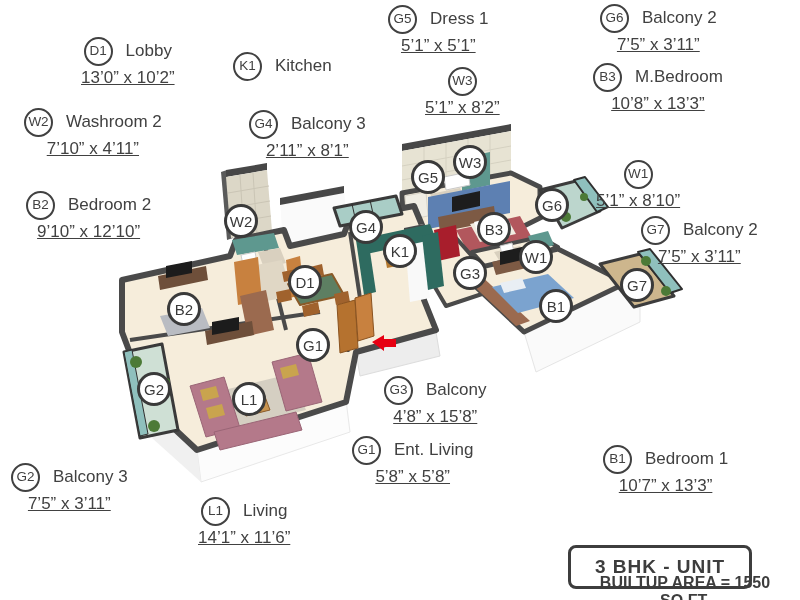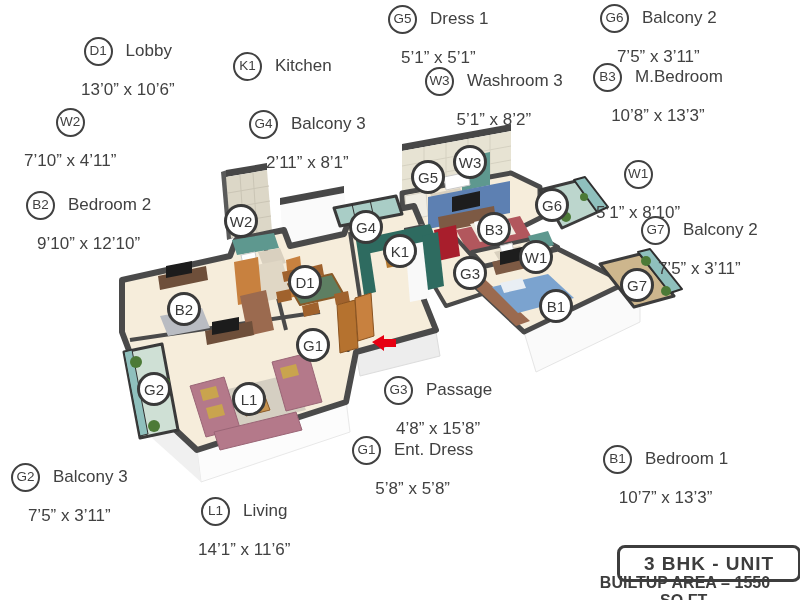--- a/index.html
+++ b/index.html
@@ -9,22 +9,22 @@
   #planBadges,#labels{position:absolute;left:0;top:0;width:800px;height:600px;pointer-events:none;}
   .badge-lg{position:absolute;width:34px;height:34px;border-radius:50%;background:#ffffff;
             border:3px solid #3a3a3a;color:#3a3a3a;font-size:15px;font-weight:400;
             display:flex;align-items:center;justify-content:center;box-sizing:border-box;}
   .room-label{position:absolute;color:#414141;font-size:17px;line-height:1.2;
               display:flex;flex-direction:column;align-items:center;}
   .rl-row{display:flex;align-items:center;gap:13px;white-space:nowrap;}
   .badge-sm{width:29px;height:29px;border-radius:50%;border:2px solid #414141;background:#fff;
             display:flex;align-items:center;justify-content:center;font-size:13.5px;
             box-sizing:border-box;flex:0 0 auto;}
-  .rl-dims{white-space:nowrap;margin-top:14px;}
-  .unit-box{position:absolute;left:617px;top:545px;width:184px;height:37px;
+  .rl-dims{white-space:nowrap;margin-top:2px;text-decoration:underline;}
+  .unit-box{position:absolute;left:568px;top:545px;width:184px;height:44px;
             border:3px solid #3d3d3d;border-radius:8px;box-sizing:border-box;
             display:flex;align-items:center;justify-content:center;
             font-size:19px;font-weight:bold;color:#3d3d3d;letter-spacing:1px;background:#fff;}
   .builtup{position:absolute;left:576px;top:574px;width:218px;text-align:center;
            font-size:16px;font-weight:bold;color:#3d3d3d;}
 </style>
 </head>
 <body>
 
 <div class="stage">
@@ -148,21 +148,21 @@
       <div class="badge-lg" style="left: 296px; top: 328px;">G1</div>
       <div class="badge-lg" style="left: 232px; top: 382px;">L1</div>
       <div class="badge-lg" style="left: 539px; top: 289px;">B1</div>
     </div>
   <div id="labels">
       <div class="room-label" style="left: 81px; top: 37px;">
         <div class="rl-row">
           <span class="badge-sm">D1</span>
           <span>Lobby</span>
         </div>
-        <div class="rl-dims">13’0” x 10’6”</div>
+        <div class="rl-dims">13’0” x 10’2”</div>
       </div>
       <div class="room-label" style="left: 233px; top: 52px;">
         <div class="rl-row">
           <span class="badge-sm">K1</span>
           <span>Kitchen</span>
         </div>
       </div>
       <div class="room-label" style="left: 388px; top: 5px;">
         <div class="rl-row">
           <span class="badge-sm">G5</span>
@@ -173,34 +173,34 @@
       <div class="room-label" style="left: 600px; top: 4px;">
         <div class="rl-row">
           <span class="badge-sm">G6</span>
           <span>Balcony 2</span>
         </div>
         <div class="rl-dims">7’5” x 3’11”</div>
       </div>
       <div class="room-label" style="left: 425px; top: 67px;">
         <div class="rl-row">
           <span class="badge-sm">W3</span>
-          <span>Washroom 3</span>
         </div>
         <div class="rl-dims">5’1” x 8’2”</div>
       </div>
       <div class="room-label" style="left: 593px; top: 63px;">
         <div class="rl-row">
           <span class="badge-sm">B3</span>
           <span>M.Bedroom</span>
         </div>
         <div class="rl-dims">10’8” x 13’3”</div>
       </div>
       <div class="room-label" style="left: 24px; top: 108px;">
         <div class="rl-row">
           <span class="badge-sm">W2</span>
+          <span>Washroom 2</span>
         </div>
         <div class="rl-dims">7’10” x 4’11”</div>
       </div>
       <div class="room-label" style="left: 249px; top: 110px;">
         <div class="rl-row">
           <span class="badge-sm">G4</span>
           <span>Balcony 3</span>
         </div>
         <div class="rl-dims">2’11” x 8’1”</div>
       </div>
@@ -227,28 +227,28 @@
       <div class="room-label" style="left: 11px; top: 463px;">
         <div class="rl-row">
           <span class="badge-sm">G2</span>
           <span>Balcony 3</span>
         </div>
         <div class="rl-dims">7’5” x 3’11”</div>
       </div>
       <div class="room-label" style="left: 384px; top: 376px;">
         <div class="rl-row">
           <span class="badge-sm">G3</span>
-          <span>Passage</span>
+          <span>Balcony</span>
         </div>
         <div class="rl-dims">4’8” x 15’8”</div>
       </div>
       <div class="room-label" style="left: 352px; top: 436px;">
         <div class="rl-row">
           <span class="badge-sm">G1</span>
-          <span>Ent. Dress</span>
+          <span>Ent. Living</span>
         </div>
         <div class="rl-dims">5’8” x 5’8”</div>
       </div>
       <div class="room-label" style="left: 198px; top: 497px;">
         <div class="rl-row">
           <span class="badge-sm">L1</span>
           <span>Living</span>
         </div>
         <div class="rl-dims">14’1” x 11’6”</div>
       </div>

